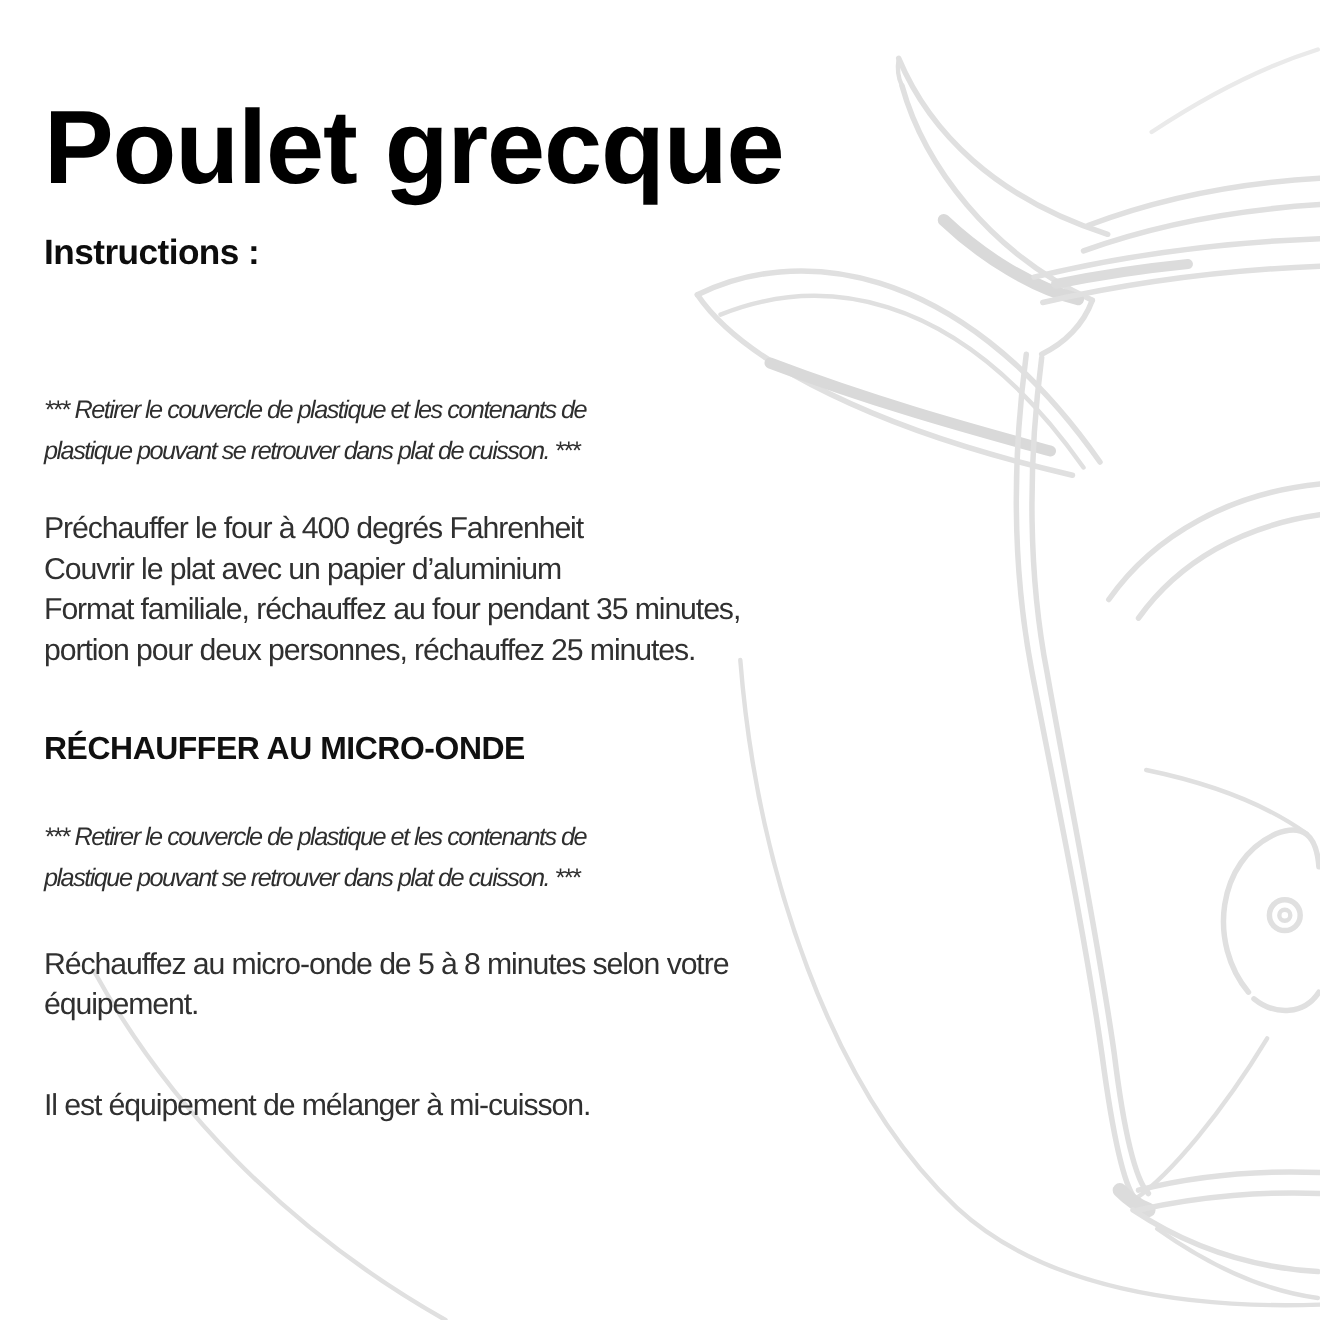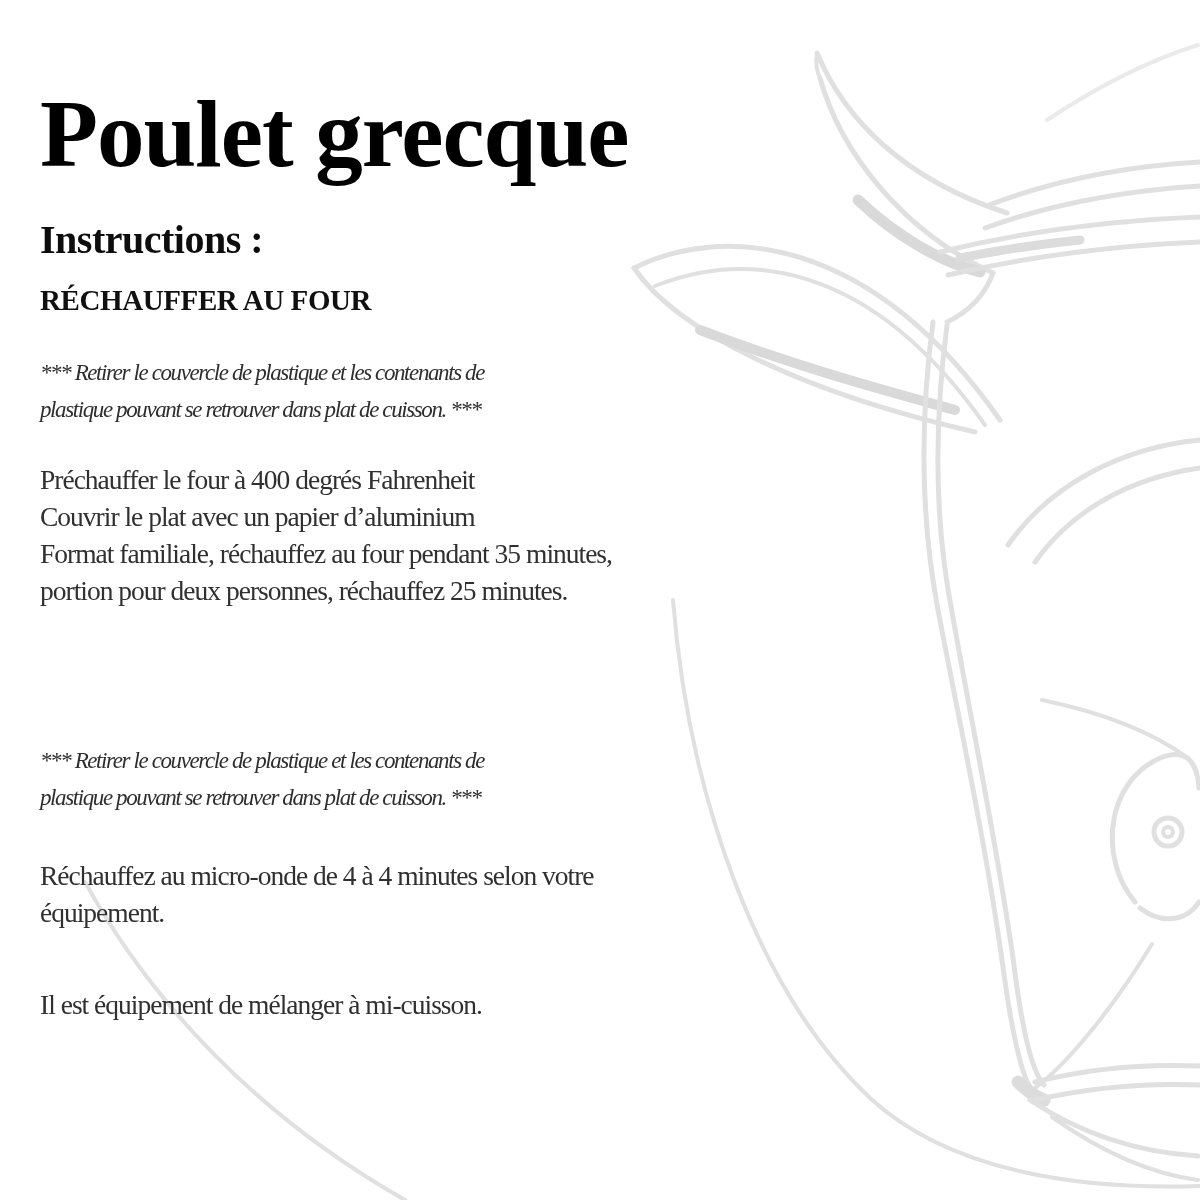--- a/index.html
+++ b/index.html
@@ -3,31 +3,31 @@
 <meta charset="utf-8">
 <style>
   html,body{margin:0;padding:0;}
   body{
     width:1200px;height:1200px;
     background:#ffffff;
     font-family:"Liberation Sans","DejaVu Sans",sans-serif;
     overflow:hidden;
     position:relative;
   }
-  .page{position:absolute;inset:0;width:1200px;height:1147px;background:#ffffff;font-family:Liberation Serif, serif;}
+  .page{position:absolute;inset:0;width:1200px;height:1147px;background:#ffffff;}
   .watermark{position:absolute;inset:0;pointer-events:none;}
   .txt{position:absolute;left:40px;width:780px;}
   .title{
     top:18px;
     font-size:95px;font-weight:700;letter-spacing:-1px;
     line-height:1.1;color:#000000;
   }
   .h2{
     top:183px;
-    font-size:40px;font-weight:700;letter-spacing:-0.5px;
+    font-size:32px;font-weight:700;letter-spacing:-0.5px;
     line-height:1.2;color:#0d0d0d;
   }
   .h3{
     font-size:29px;font-weight:700;letter-spacing:-0.4px;
     line-height:1.2;color:#101010;
   }
   .h3.oven{top:254px;}
   .h3.micro{top:635px;}
   .para{
     font-size:27.5px;color:#303030;
@@ -92,32 +92,32 @@
       <path d="M1035,1100 C1092,1087 1152,1083 1200,1085" stroke-width="5"></path>
       <path d="M1030,1100 C1090,1140 1150,1153 1198,1156" stroke-width="5"></path>
       <path d="M1052,1117 C1110,1158 1160,1175 1198,1180" stroke-width="4"></path>
     </g>
   </svg>
 
   <h1 class="txt title">Poulet grecque</h1>
 
   <h2 class="txt h2">Instructions :</h2>
 
-  <h3 class="txt h3 oven">RÉCHAUFFER AU FOUR</h3>
 
   <p class="txt para warn w1">*** Retirer le couvercle de plastique et les contenants de
 plastique pouvant se retrouver dans plat de cuisson. ***</p>
 
   <p class="txt para steps s1">Préchauffer le four à 400 degrés Fahrenheit
 Couvrir le plat avec un papier d’aluminium
 Format familiale, réchauffez au four pendant 35 minutes,
 portion pour deux personnes, réchauffez 25 minutes.</p>
 
+  <h3 class="txt h3 micro">RÉCHAUFFER AU MICRO-ONDE</h3>
 
   <p class="txt para warn w2">*** Retirer le couvercle de plastique et les contenants de
 plastique pouvant se retrouver dans plat de cuisson. ***</p>
 
-  <p class="txt para steps s2">Réchauffez au micro-onde de 4 à 4 minutes selon votre
+  <p class="txt para steps s2">Réchauffez au micro-onde de 5 à 8 minutes selon votre
 équipement.</p>
 
   <p class="txt para note">Il est équipement de mélanger à mi-cuisson.</p>
 
 </div>
 
 </body></html>

